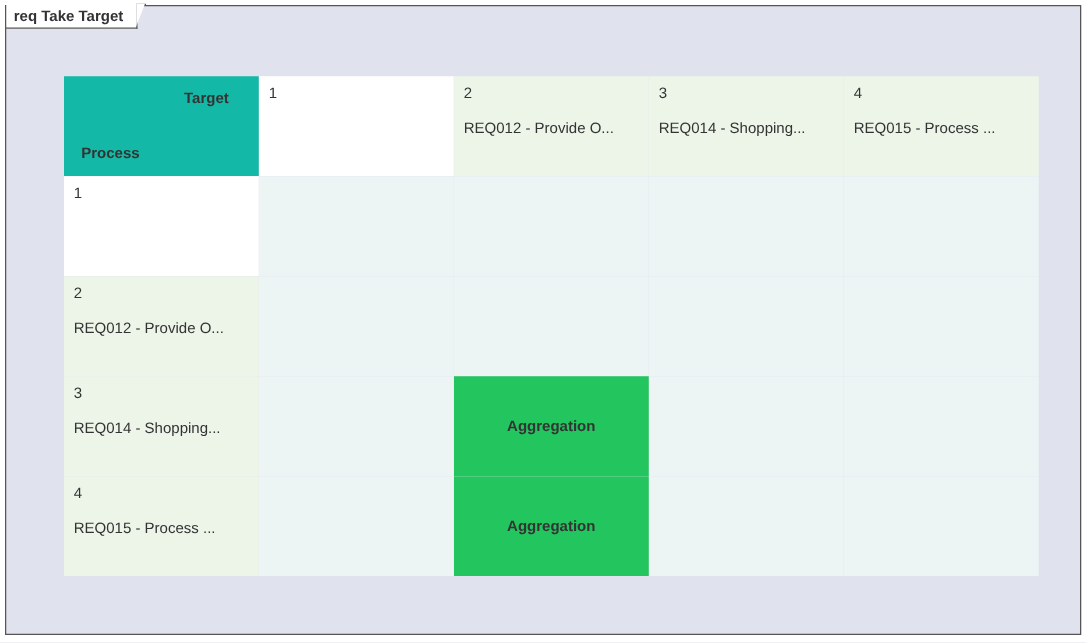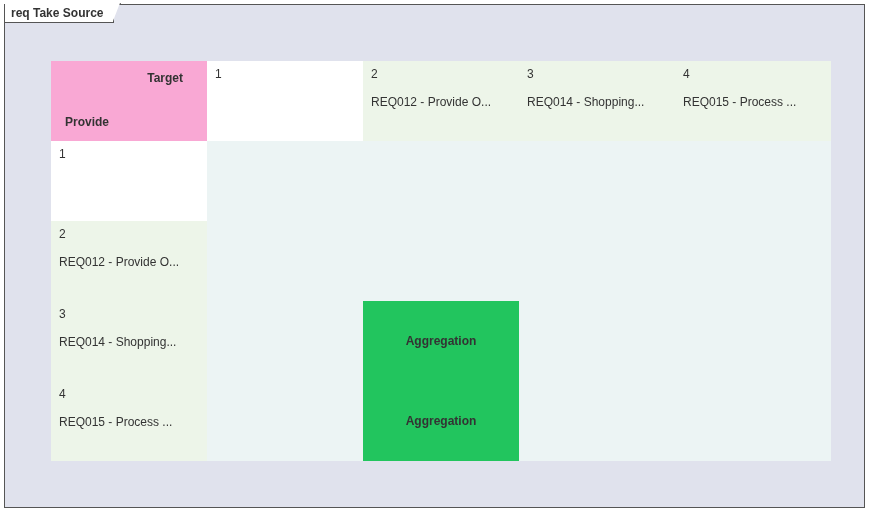--- a/index.html
+++ b/index.html
@@ -3,46 +3,46 @@
 <meta charset="utf-8">
 <style>
 * { box-sizing: border-box; margin: 0; padding: 0; }
 body { font-family: Arial, sans-serif; font-size: 12px; background: #fff; width: 869px; height: 514px; overflow: hidden; }
 .outer-frame { border: 1px solid #555; margin: 4px; height: 504px; background: #e0e2ed; position: relative; }
 .tab-label { position: absolute; top: -1px; left: -1px; background: #fff; border: 1px solid #555; border-top: none; padding: 2px 10px 2px 6px; font-size: 12px; font-weight: bold; color: #333; }
 .tab-label::after { content: ''; position: absolute; right: -7px; top: -1px; width: 0; height: 0; border-left: 7px solid #fff; border-bottom: 18px solid transparent; }
 .tab-label-border::after { content: ''; position: absolute; right: -8px; top: -1px; width: 0; height: 0; border-left: 8px solid #555; border-bottom: 19px solid transparent; z-index: -1; }
 .matrix { position: absolute; top: 56px; left: 46px; border-collapse: collapse; table-layout: fixed; width: 780px; }
 .matrix td, .matrix th { font-size: 12px; color: #333; vertical-align: top; text-align: left; padding: 6px 8px; overflow: hidden; text-overflow: ellipsis; white-space: nowrap; }
-.corner-cell { background: #f9a8d4; position: relative; height: 80px; width: 156px; padding: 0 !important; }
+.corner-cell { background: #14b8a6; position: relative; height: 80px; width: 156px; padding: 0 !important; }
 .corner-target { position: absolute; top: 10px; right: 24px; font-weight: bold; }
 .corner-source { position: absolute; bottom: 12px; left: 14px; font-weight: bold; }
 .col-head { background: #edf5e9; vertical-align: top; width: 156px; height: 80px; }
 .col-head.first-col { background: #fff; }
 .row-head { background: #edf5e9; height: 80px; }
 .row-head.first-row { background: #fff; }
 .data-cell { background: #ecf4f4; height: 80px; }
 .rel-cell { background: #22c55e; text-align: center !important; vertical-align: middle !important; font-weight: bold; color: #333; }
 .col-num { display: block; margin-bottom: 14px; }
 </style>
 </head>
 <body>
 
 <div class="outer-frame">
   <div class="tab-label">
     <span class="tab-label-border"></span>
-    <span>req Take Source</span>
+    <span>req Take Target</span>
   </div>
 
   <table class="matrix">
     <tbody>
         <tr>
       <td class="corner-cell">
         <span class="corner-target">Target</span>
-        <span class="corner-source">Provide</span>
+        <span class="corner-source">Process</span>
       </td>
       <td class="col-head first-col">
         <span class="col-num">1</span>
         <span></span>
       </td>
       <td class="col-head">
         <span class="col-num">2</span>
         <span>REQ012 - Provide O...</span>
       </td>
       <td class="col-head">

